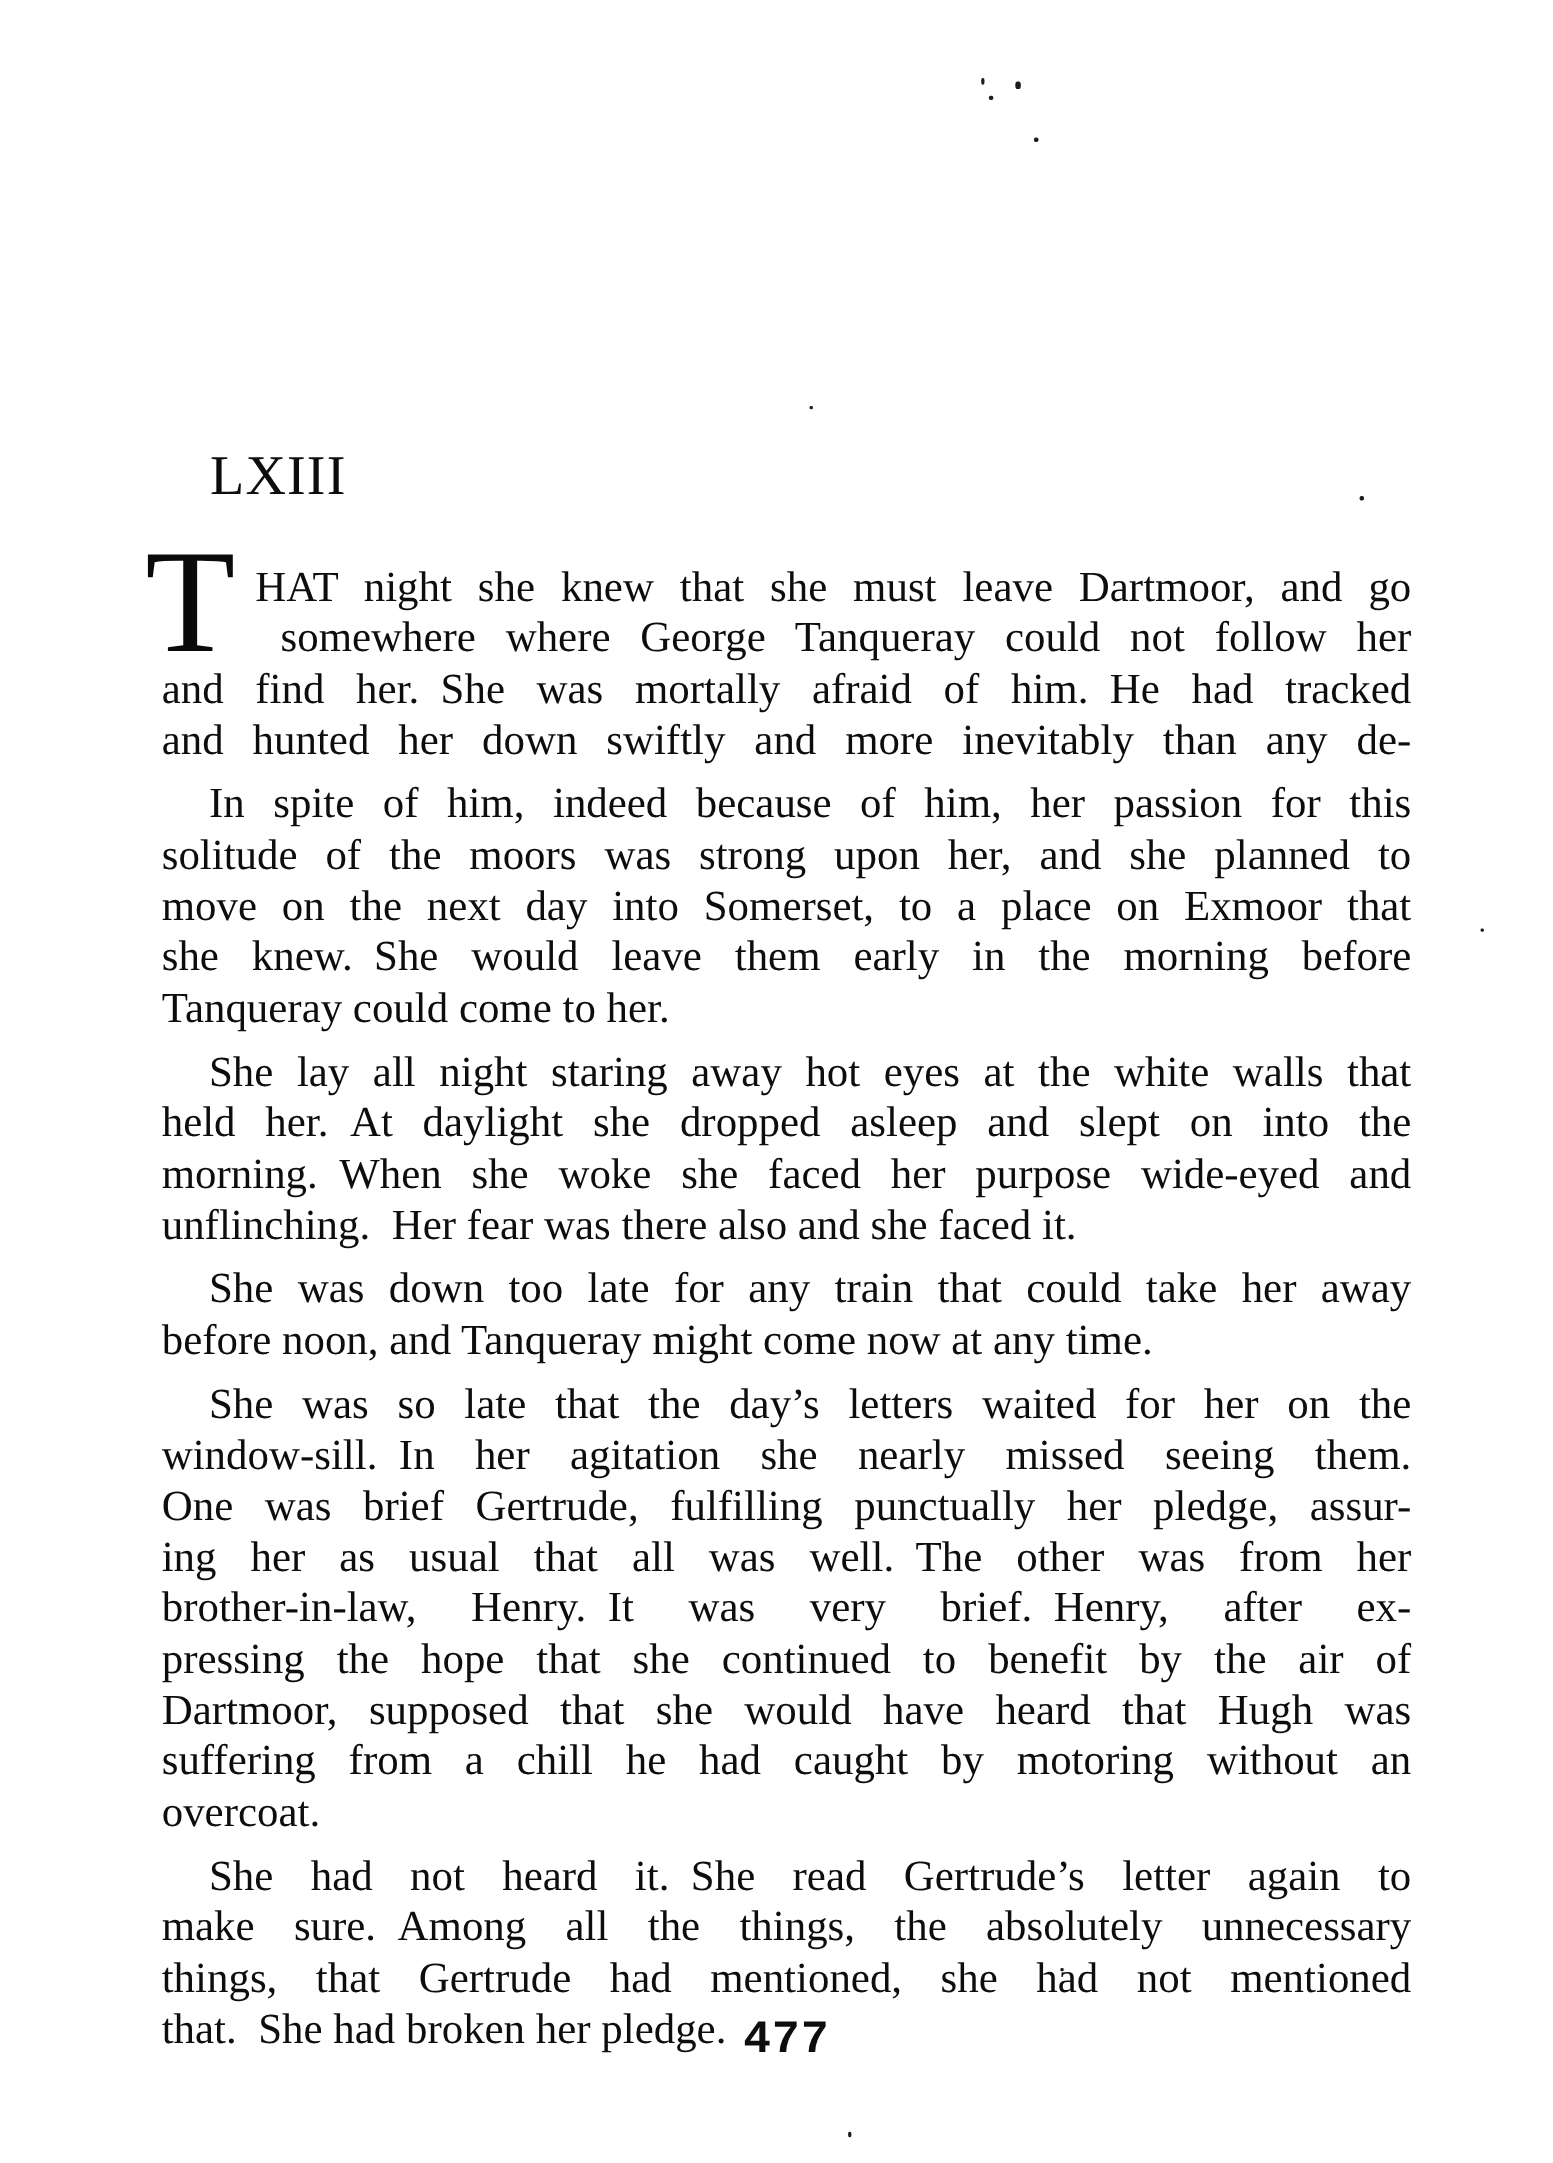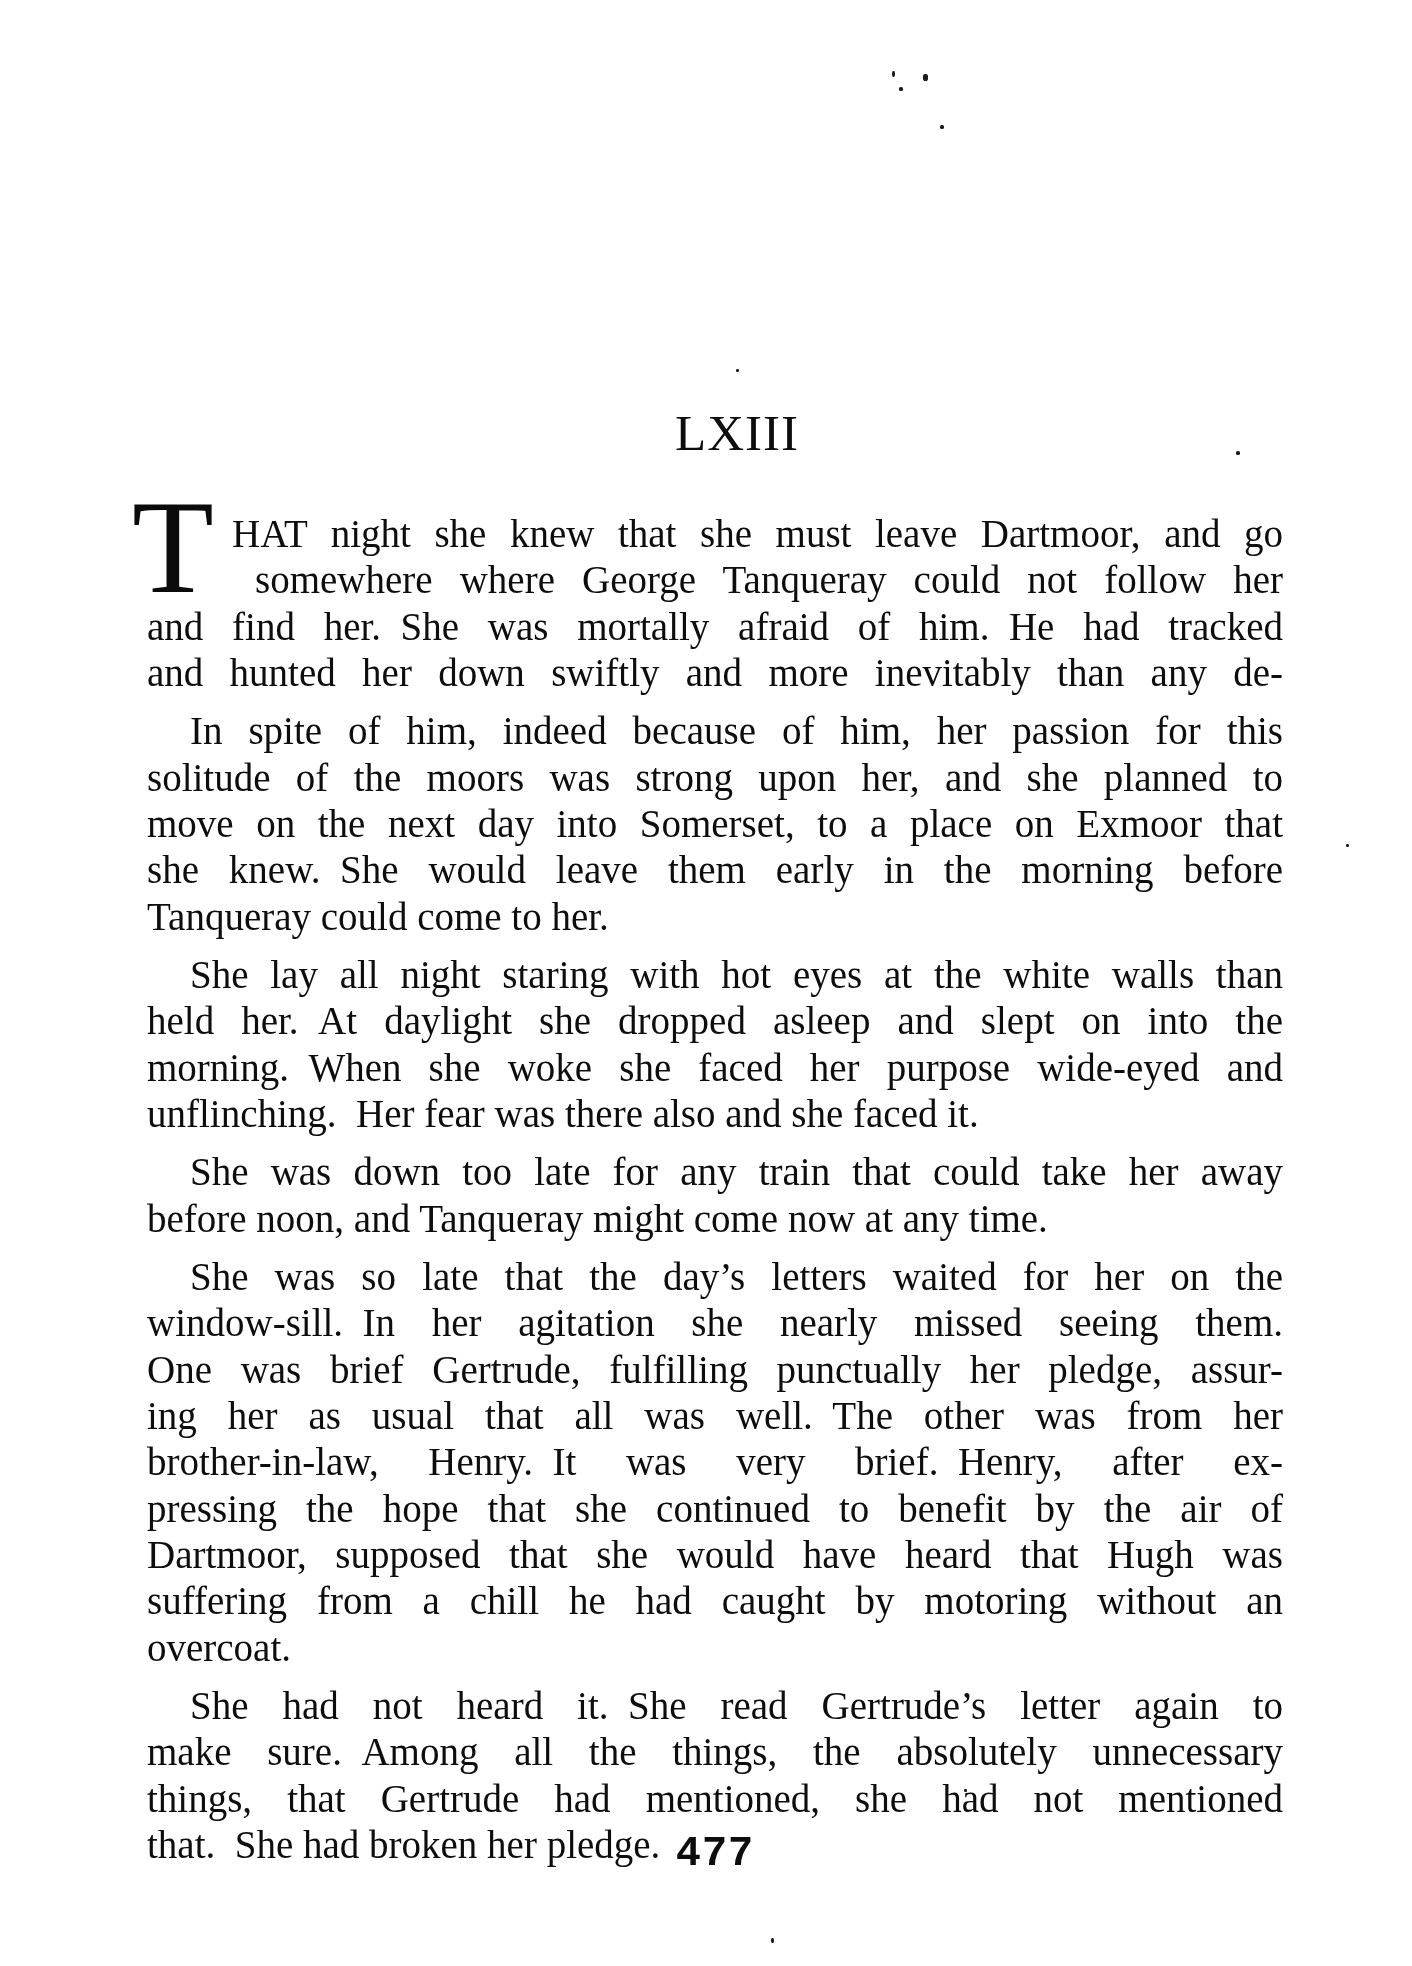--- a/index.html
+++ b/index.html
@@ -8,23 +8,22 @@
     width: 1412px;
     height: 1966px;
     background: #ffffff;
     overflow: hidden;
     font-family: "Liberation Serif", "DejaVu Serif", serif;
     color: #0d0d0d;
   }
   #chapter-heading {
     position: absolute;
     top: 408px;
-    left: 137px;
+    left: 151px;
     width: 1160px;
-    text-align: center;
     text-indent: 40px;
     font-size: 51px;
     line-height: 51px;
     letter-spacing: 1px;
     white-space: nowrap;
   }
   #text-block {
     position: absolute;
     top: 499px;
     left: 135px;
@@ -87,21 +86,21 @@
         <div class="line">and hunted her down swiftly and more inevitably than any de-</div>
       </div>
       <div class="para">
         <div class="line indent">In spite of him, indeed because of him, her passion for this</div>
         <div class="line">solitude of the moors was strong upon her, and she planned to</div>
         <div class="line">move on the next day into Somerset, to a place on Exmoor that</div>
         <div class="line">she knew. She would leave them early in the morning before</div>
         <div class="line last">Tanqueray could come to her.</div>
       </div>
       <div class="para">
-        <div class="line indent">She lay all night staring with hot eyes at the white walls than</div>
+        <div class="line indent">She lay all night staring away hot eyes at the white walls that</div>
         <div class="line">held her. At daylight she dropped asleep and slept on into the</div>
         <div class="line">morning. When she woke she faced her purpose wide-eyed and</div>
         <div class="line last">unflinching. Her fear was there also and she faced it.</div>
       </div>
       <div class="para">
         <div class="line indent">She was down too late for any train that could take her away</div>
         <div class="line last">before noon, and Tanqueray might come now at any time.</div>
       </div>
       <div class="para">
         <div class="line indent">She was so late that the day’s letters waited for her on the</div>

